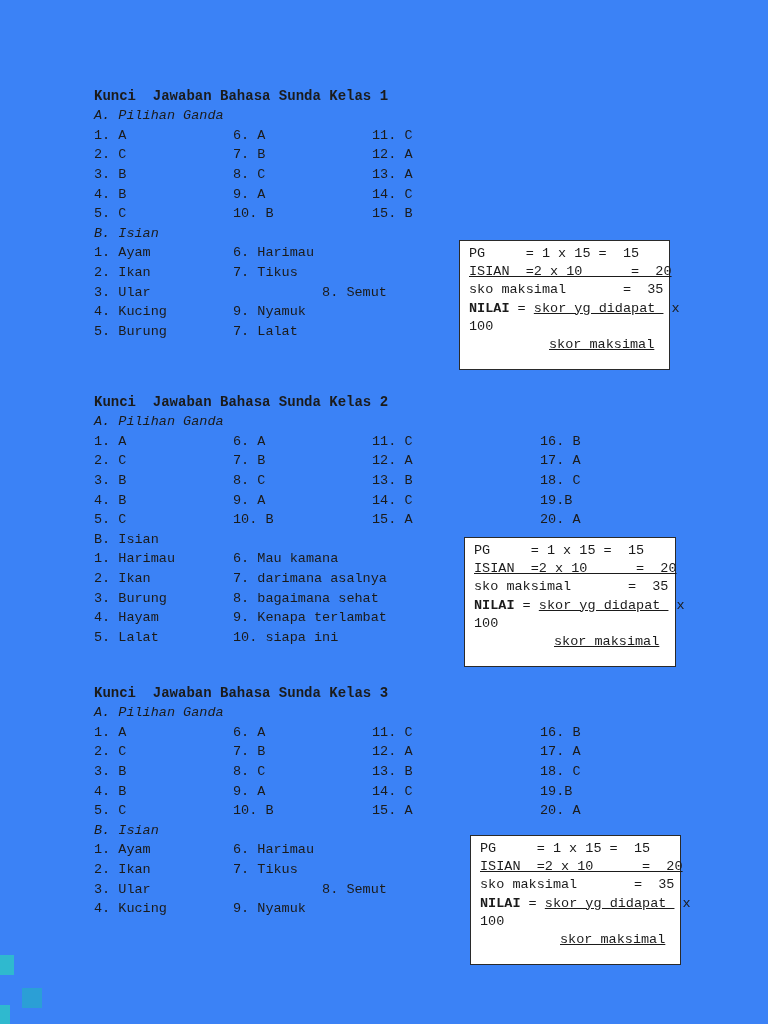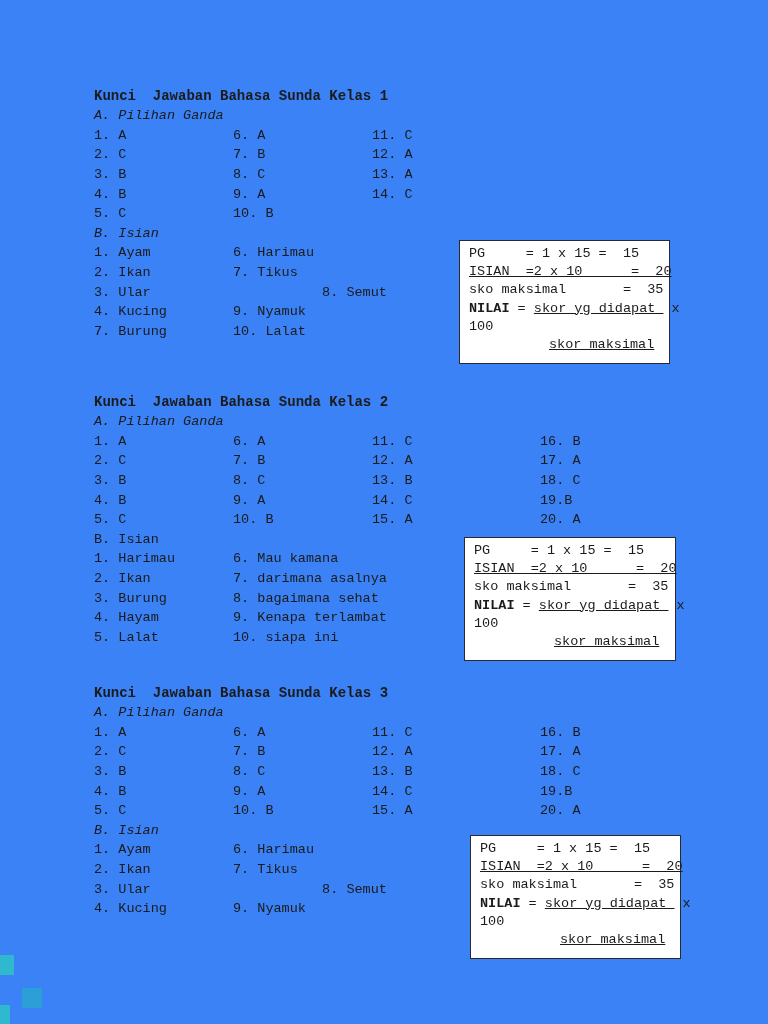--- a/index.html
+++ b/index.html
@@ -15,21 +15,21 @@
   .italic { font-style:italic; }
   .cols { display:flex; }
   .col { display:flex; flex-direction:column; }
   .col .answer-cell { height:19.65px; line-height:19.65px; white-space:pre; }
   .col-1 { width:139px; }
   .col-2 { width:139px; }
   .col-3 { width:168px; }
   .gap-before { }
   .score-box {
     position:absolute; border:1px solid #2a2a2a; background:#ffffff;
-    padding:4px 6px 9px 9px;
+    padding:4px 6px 15px 9px;
   }
   .score-line { height:18.2px; line-height:18.2px; white-space:pre; }
   .u { text-decoration:underline; }
   .bold { font-weight:bold; }
   .denominator-line { padding-left:80px; }
   .mark { position:absolute; }
   .mark-1 { left:0;    top:955px;  width:14px; height:20px; background:#2fb9cf; }
   .mark-2 { left:22px; top:988px;  width:20px; height:20px; background:#2b9fd6; }
   .mark-3 { left:0;    top:1005px; width:10px; height:19px; background:#2fb9cf; }
 </style>
@@ -54,38 +54,39 @@
           <div class="answer-cell">7. B</div>
           <div class="answer-cell">8. C</div>
           <div class="answer-cell">9. A</div>
           <div class="answer-cell">10. B</div>
         </div>
       <div class="col col-3">
           <div class="answer-cell">11. C</div>
           <div class="answer-cell">12. A</div>
           <div class="answer-cell">13. A</div>
           <div class="answer-cell">14. C</div>
+          <div class="answer-cell">15. B</div>
         </div>
       <div class="col"></div>
     </div>
     <div class="part-label italic gap-before">B. Isian</div>
     <div class="cols">
       <div class="col col-1">
           <div class="answer-cell">1. Ayam</div>
           <div class="answer-cell">2. Ikan</div>
           <div class="answer-cell">3. Ular</div>
           <div class="answer-cell">4. Kucing</div>
-          <div class="answer-cell">7. Burung</div>
+          <div class="answer-cell">5. Burung</div>
         </div>
       <div class="col">
           <div class="answer-cell">6. Harimau</div>
           <div class="answer-cell">7. Tikus</div>
           <div class="answer-cell">           8. Semut</div>
           <div class="answer-cell">9. Nyamuk</div>
-          <div class="answer-cell">10. Lalat</div>
+          <div class="answer-cell">7. Lalat</div>
         </div>
     </div>
   </div>
 
   <div class="section" style="top:392px;">
     <div class="section-title">Kunci  Jawaban Bahasa Sunda Kelas 2</div>
     <div class="part-label italic">A. Pilihan Ganda</div>
     <div class="cols">
       <div class="col col-1">
           <div class="answer-cell">1. A</div>

